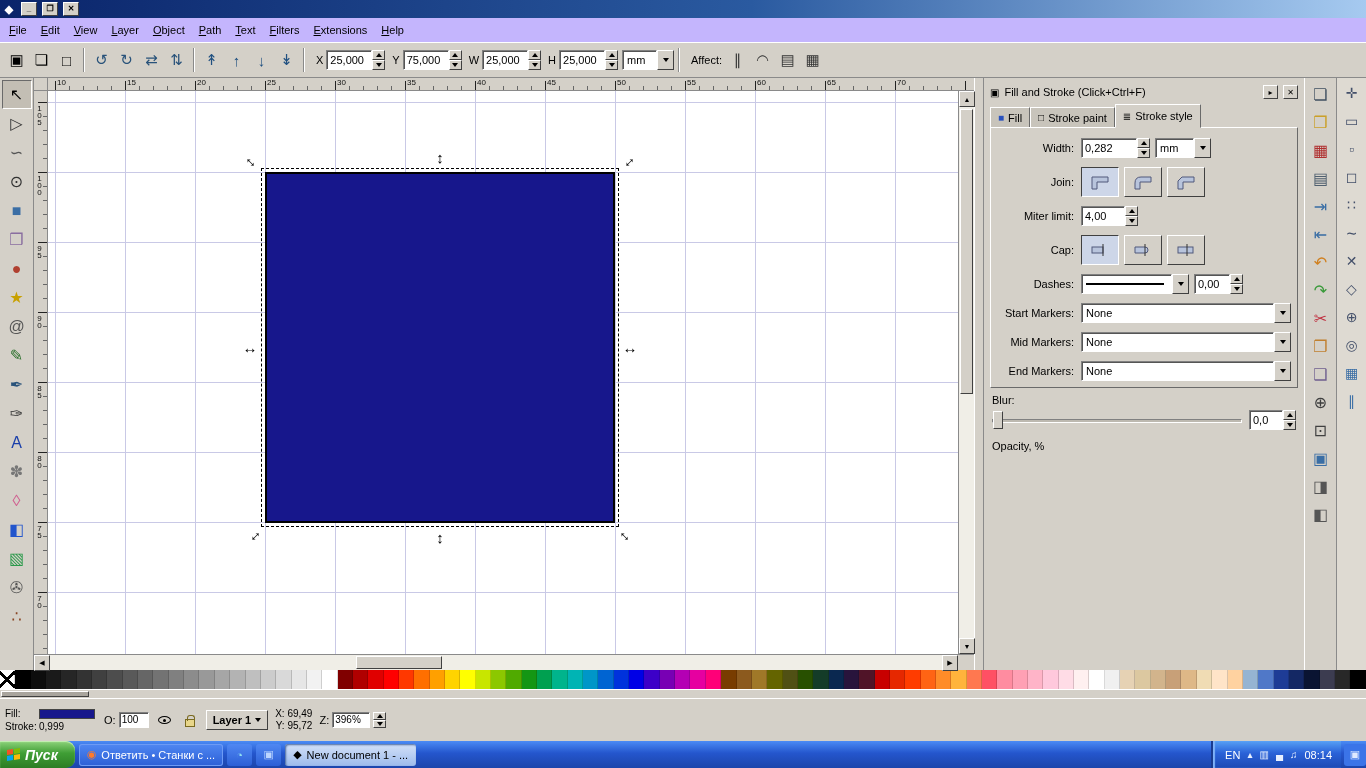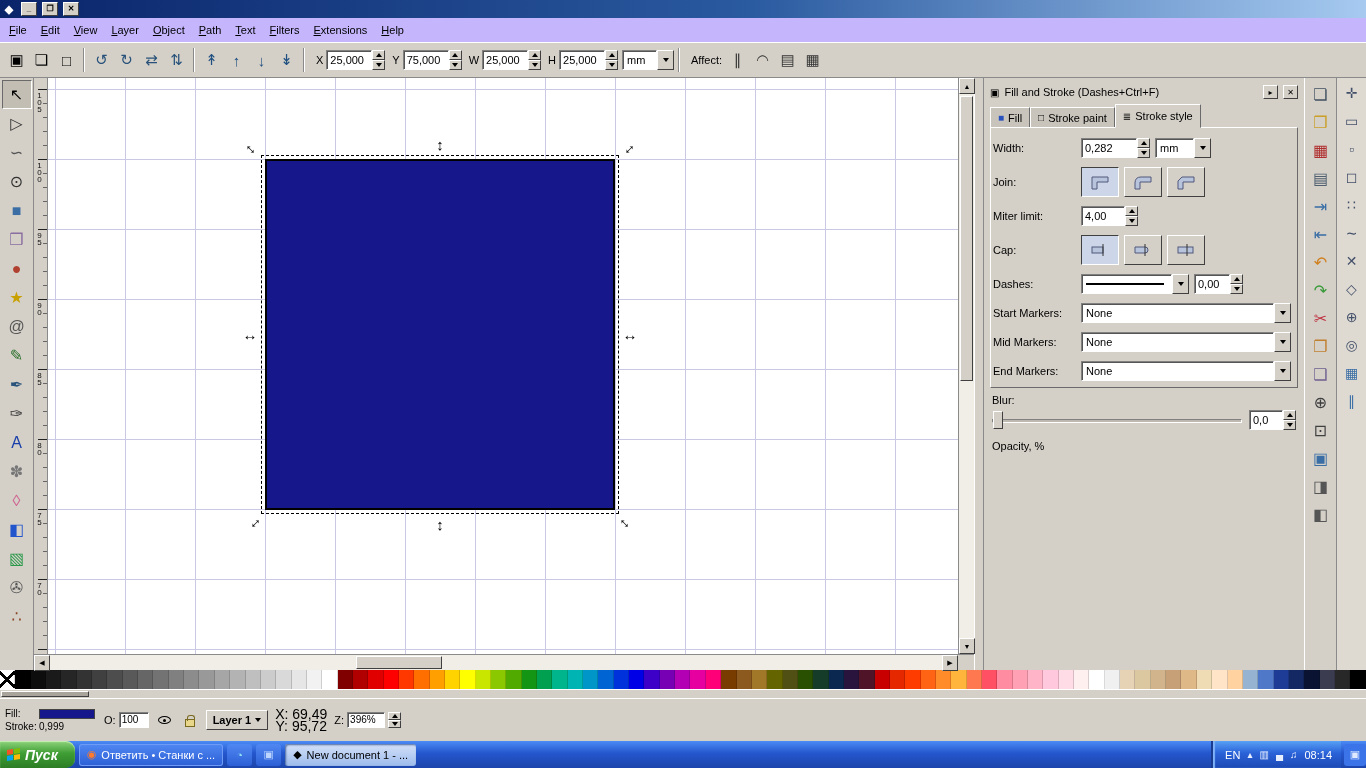--- a/index.html
+++ b/index.html
@@ -62,21 +62,21 @@
 #dock{width:320px;background:#d4d0c8;padding:4px 6px 0 6px;display:flex;flex-direction:column}
 #dock-title{height:20px;display:flex;align-items:center;gap:5px}
 #dock-title .spacer{flex:1}
 .mini-btn{width:15px;height:14px;background:#d4d0c8;border:1px solid;border-color:#fff #404040 #404040 #fff;font-size:8px;display:flex;align-items:center;justify-content:center}
 #tabs{display:flex;align-items:flex-end;height:24px;margin-top:2px}
 .tab{height:21px;padding:3px 7px;background:#c8c4bb;border:1px solid;border-color:#fff #6a6a6a #c8c4bb #fff;display:flex;align-items:center;gap:4px;white-space:nowrap}
 .tab.active{height:24px;background:#d4d0c8;border-color:#fff #6a6a6a #d4d0c8 #fff;position:relative;z-index:2}
 .tabicon{font-size:10px}
 #tab-frame{border:1px solid;border-color:#fff #6a6a6a #6a6a6a #fff;padding:10px 6px 4px 2px;margin-top:-1px}
 .fsrow{display:flex;align-items:center;margin-bottom:9px}
-.fslabel{width:88px;padding-right:7px;white-space:nowrap}
+.fslabel{width:88px;text-align:right;padding-right:7px;white-space:nowrap}
 .jbtn{width:38px;height:30px;background:#d4d0c8;border:1px solid;border-color:#fff #404040 #404040 #fff;margin-right:5px;display:flex;align-items:center;justify-content:center}
 .jbtn.active{border-color:#404040 #fff #fff #404040;background:#cdd6e8}
 .dash-line{width:78px;height:2px;background:#000}
 #blur-opacity{padding:6px 2px 0 2px}
 .sl-row{display:flex;align-items:center;margin:4px 0 10px 0}
 .slider{flex:1;position:relative;height:18px;margin-right:7px}
 .trough{position:absolute;left:0;right:0;top:8px;height:4px;border:1px solid;border-color:#808080 #fff #fff #808080;background:#bdb9b0}
 .thumb{position:absolute;top:0;width:10px;height:18px;background:#d4d0c8;border:1px solid;border-color:#fff #404040 #404040 #fff}
 
 #cmdbar{width:32px;background:#d4d0c8;border-left:1px solid #fff;display:flex;flex-direction:column;align-items:center;padding-top:3px;gap:2px}
@@ -100,21 +100,21 @@
 #o-box{display:flex;align-items:center;gap:3px}
 #o-box .fld{width:30px;height:16px;padding:1px 2px;font-size:10px}
 .sicon{width:18px;height:18px;display:flex;align-items:center;justify-content:center}
 .eye{width:13px;height:8px;border:1px solid #000;border-radius:50%;position:relative}
 .eye::after{content:"";position:absolute;left:4px;top:2px;width:3px;height:3px;background:#000;border-radius:50%}
 .lock{width:10px;height:8px;background:#e8d68a;border:1px solid #7a6a20;position:relative;margin-top:5px}
 .lock::before{content:"";position:absolute;left:1px;top:-5px;width:6px;height:5px;border:1px solid #7a6a20;border-bottom:none;border-radius:3px 3px 0 0}
 #layer-combo{display:flex;height:20px;align-items:stretch}
 #layer-combo .lval{background:#d4d0c8;border:1px solid;border-color:#fff #404040 #404040 #fff;display:flex;align-items:center;gap:4px;padding:0 6px;font-weight:bold}
 #status-text{flex:1;white-space:nowrap;overflow:hidden}
-#xy{font-size:14px;text-align:center;line-height:12px;white-space:nowrap}
+#xy{font-size:10px;text-align:right;line-height:12px;white-space:nowrap}
 #zoom-box{display:flex;align-items:center;gap:3px}
 #zoom-box .fld{width:38px;height:16px;padding:1px 2px;font-size:10px}
 
 #taskbar{height:27px;background:linear-gradient(#4b8bf5,#2456cd 45%,#1c45ab);display:flex;align-items:center}
 #start{height:27px;padding:0 17px 0 7px;background:linear-gradient(#8ed47c,#3f9e35 45%,#2c7d24);border-radius:0 9px 9px 0;color:#fff;font-weight:bold;font-style:italic;font-size:14px;display:flex;align-items:center;gap:5px;box-shadow:inset 0 1px 1px #c8f0b8}
 .flag{display:grid;grid-template-columns:6px 6px;grid-template-rows:5px 5px;gap:1px;transform:skewY(-8deg)}
 .flag i:nth-child(1){background:#f35325}.flag i:nth-child(2){background:#81bc06}
 .flag i:nth-child(3){background:#05a6f0}.flag i:nth-child(4){background:#ffba08}
 .task{height:22px;margin-left:4px;padding:0 8px;display:flex;align-items:center;gap:5px;background:linear-gradient(#4f87f2,#2c5fd6);border-radius:3px;color:#fff;white-space:nowrap;overflow:hidden;max-width:170px;box-shadow:inset 0 0 0 1px #6d9bf5}
 .task.active{background:linear-gradient(#d4e1f8,#9dbbec);color:#000;box-shadow:inset 1px 1px 2px #49679c}
@@ -253,20 +253,38 @@
       <div class="tool" style="color: rgb(26, 63, 170);">A</div>
       <div class="tool" style="color: rgb(119, 119, 119);">✽</div>
       <div class="tool" style="color: rgb(208, 96, 144);">◊</div>
       <div class="tool" style="color: rgb(34, 85, 204);">◧</div>
       <div class="tool" style="color: rgb(42, 154, 74);">▧</div>
       <div class="tool" style="color: rgb(85, 85, 85);">✇</div>
       <div class="tool" style="color: rgb(136, 68, 34);">∴</div>
     </div>
 
   <div id="canvas-col">
+    <div id="ruler-row">
+      <div id="ruler-corner"></div>
+      <div id="hruler">
+          <span class="rnum" style="left: 9px;">10</span>
+          <span class="rnum" style="left: 79px;">15</span>
+          <span class="rnum" style="left: 149px;">20</span>
+          <span class="rnum" style="left: 219px;">25</span>
+          <span class="rnum" style="left: 289px;">30</span>
+          <span class="rnum" style="left: 359px;">35</span>
+          <span class="rnum" style="left: 429px;">40</span>
+          <span class="rnum" style="left: 499px;">45</span>
+          <span class="rnum" style="left: 569px;">50</span>
+          <span class="rnum" style="left: 639px;">55</span>
+          <span class="rnum" style="left: 709px;">60</span>
+          <span class="rnum" style="left: 779px;">65</span>
+          <span class="rnum" style="left: 849px;">70</span>
+        </div>
+    </div>
     <div id="canvas-row">
       <div id="vruler">
           <span class="rnum vnum" style="top: 13px;">105</span>
           <span class="rnum vnum" style="top: 83px;">100</span>
           <span class="rnum vnum" style="top: 153px;">95</span>
           <span class="rnum vnum" style="top: 223px;">90</span>
           <span class="rnum vnum" style="top: 293px;">85</span>
           <span class="rnum vnum" style="top: 363px;">80</span>
           <span class="rnum vnum" style="top: 433px;">75</span>
           <span class="rnum vnum" style="top: 503px;">70</span>
@@ -296,21 +314,21 @@
       </div>
       <div id="scorner"></div>
     </div>
   </div>
 
   <div id="gutter"></div>
 
   <div id="dock">
     <div id="dock-title">
       <span class="tabicon">▣</span>
-      <span>Fill and Stroke (Dashes+Ctrl+F)</span>
+      <span>Fill and Stroke (Click+Ctrl+F)</span>
       <span class="spacer"></span>
       <span class="mini-btn">▸</span>
       <span class="mini-btn">✕</span>
     </div>
     <div id="tabs">
       <div class="tab">
         <span class="tabicon" style="color:#2a52be">■</span>
         <span>Fill</span>
       </div>
       <div class="tab">

